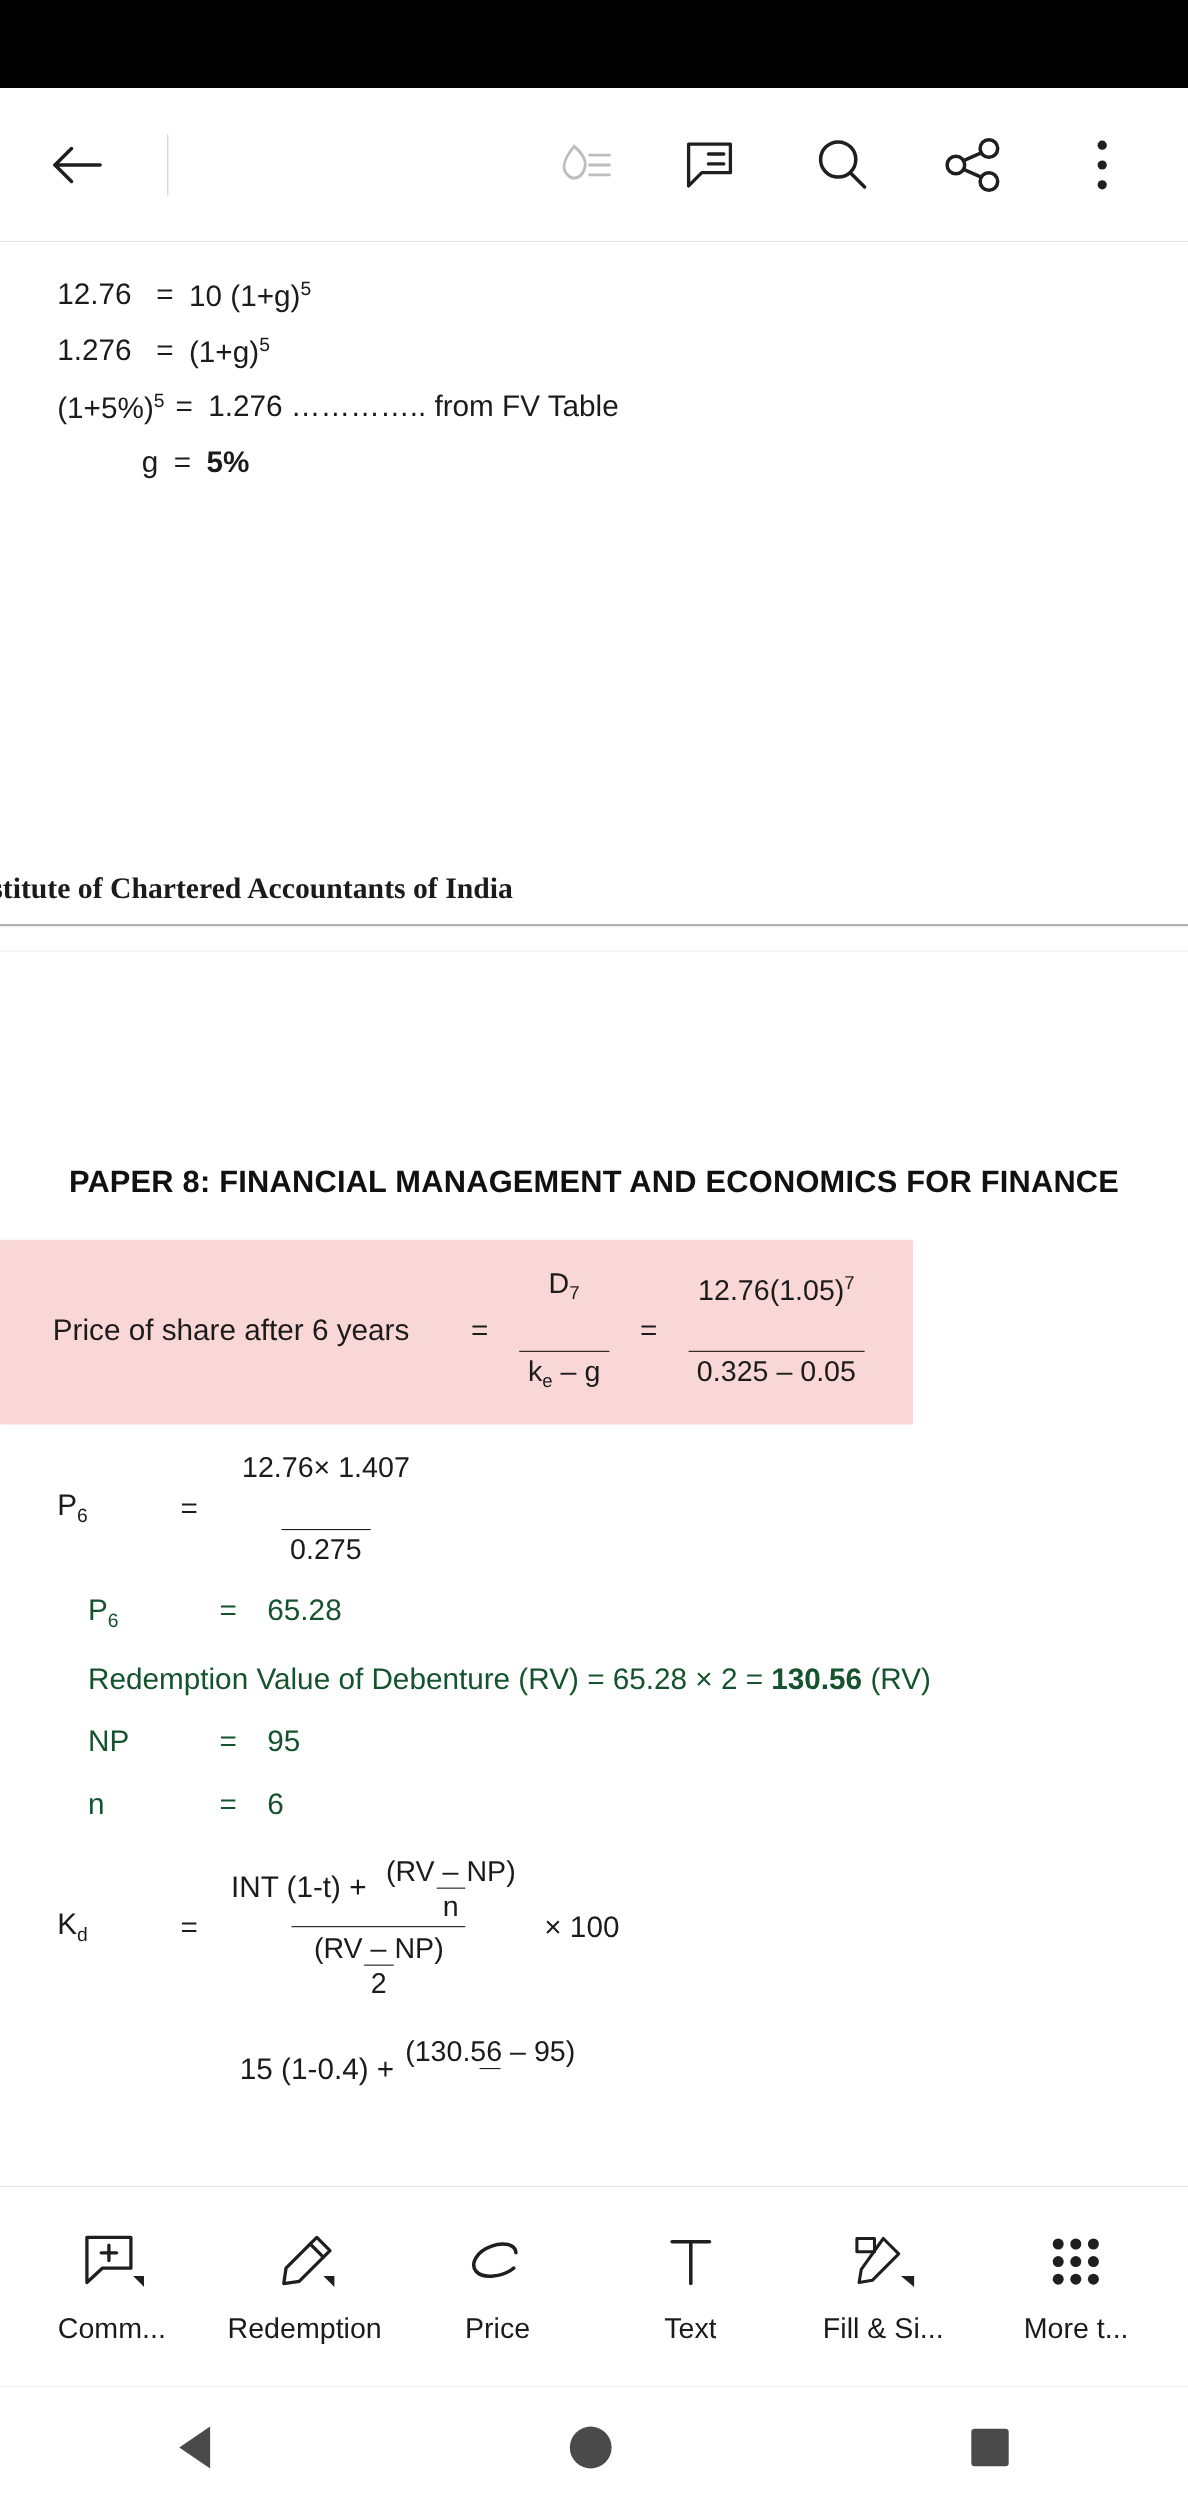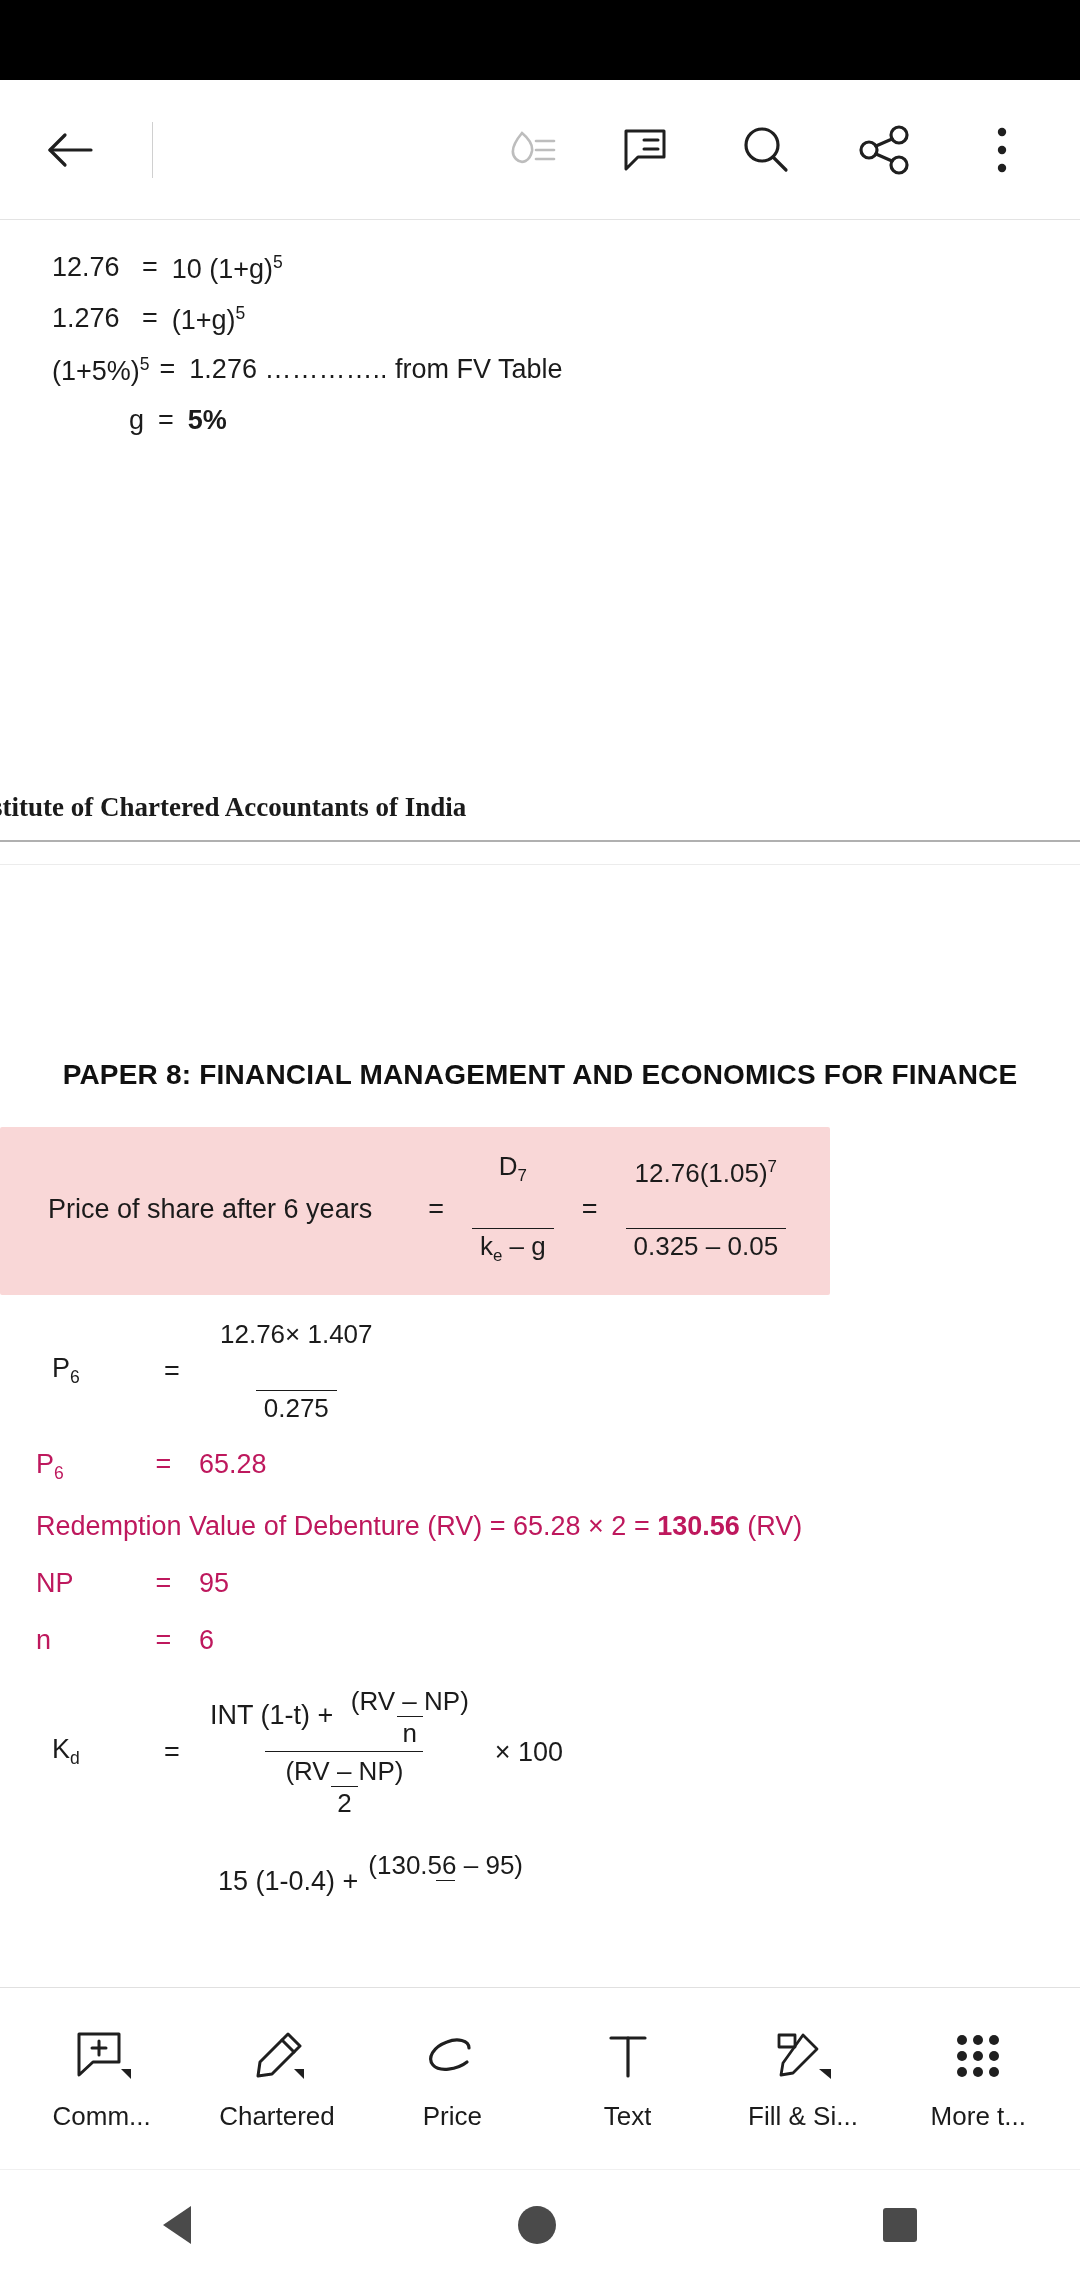--- a/index.html
+++ b/index.html
@@ -180,23 +180,23 @@
     align-items: center;
     padding-left: 52px;
     font-size: 27px;
     color: #1b1b1b;
     margin-top: 26px;
   }
   .calc-row .c1 { width: 112px; }
   .calc-row .c2 { width: 36px; }
 
   .plain-row {
-    padding-left: 36px;
-    font-size: 27px;
-    color: #be185d;
+    padding-left: 80px;
+    font-size: 27px;
+    color: #14532d;
     margin-top: 30px;
   }
   .plain-row .c1 { display: inline-block; width: 112px; }
   .plain-row .c2 { display: inline-block; width: 36px; }
 
   .kd-row {
     display: flex;
     align-items: center;
     padding-left: 52px;
     font-size: 27px;
@@ -485,21 +485,21 @@
     </div>
 
     <div class="bb-item">
       <div class="bb-icon">
         <svg width="58" height="54" viewBox="0 0 58 54" fill="none" stroke="currentColor" stroke-width="3" stroke-linecap="round" stroke-linejoin="round">
           <path d="M40 5 L52 17 L24 45 L10 47 L12 33 Z"></path>
           <line x1="34" y1="11" x2="46" y2="23"></line>
           <polygon points="46,40 56,40 56,50" fill="currentColor" stroke="none"></polygon>
         </svg>
       </div>
-      <div class="bb-label">Chartered</div>
+      <div class="bb-label">Redemption</div>
     </div>
 
     <div class="bb-item">
       <div class="bb-icon">
         <svg width="62" height="44" viewBox="0 0 62 44" fill="none" stroke="currentColor" stroke-width="3.2" stroke-linecap="round">
           <path d="M48 14 C48 6 36 4 26 8 C12 13 6 24 12 31 C18 38 36 36 46 28"></path>
         </svg>
       </div>
       <div class="bb-label">Price</div>
     </div>

